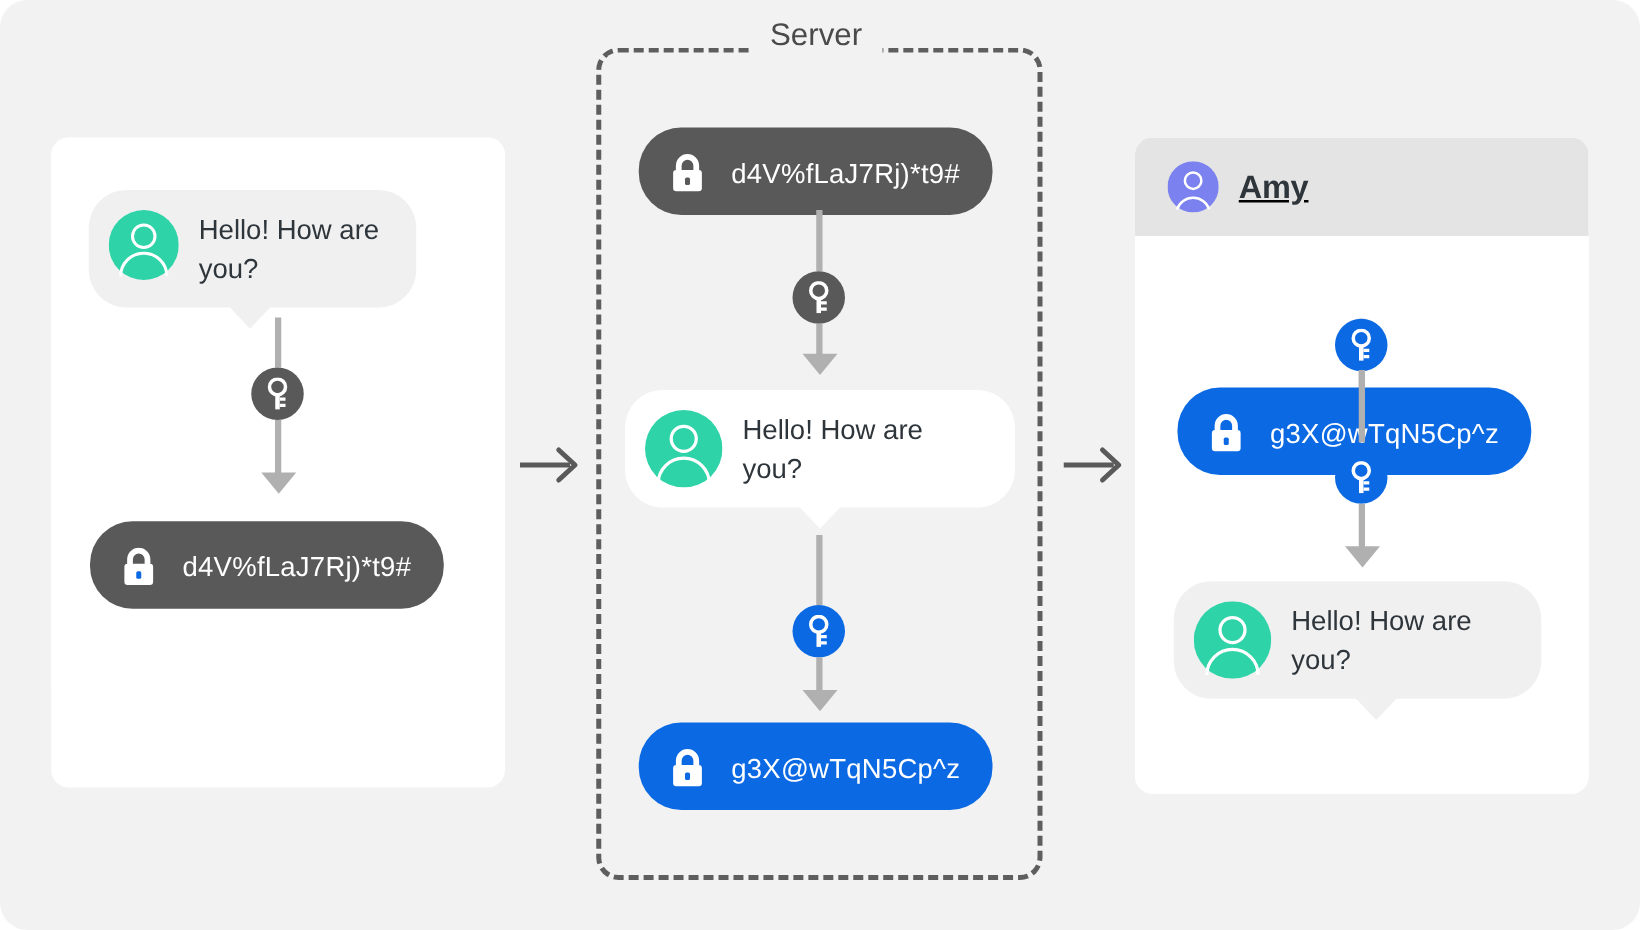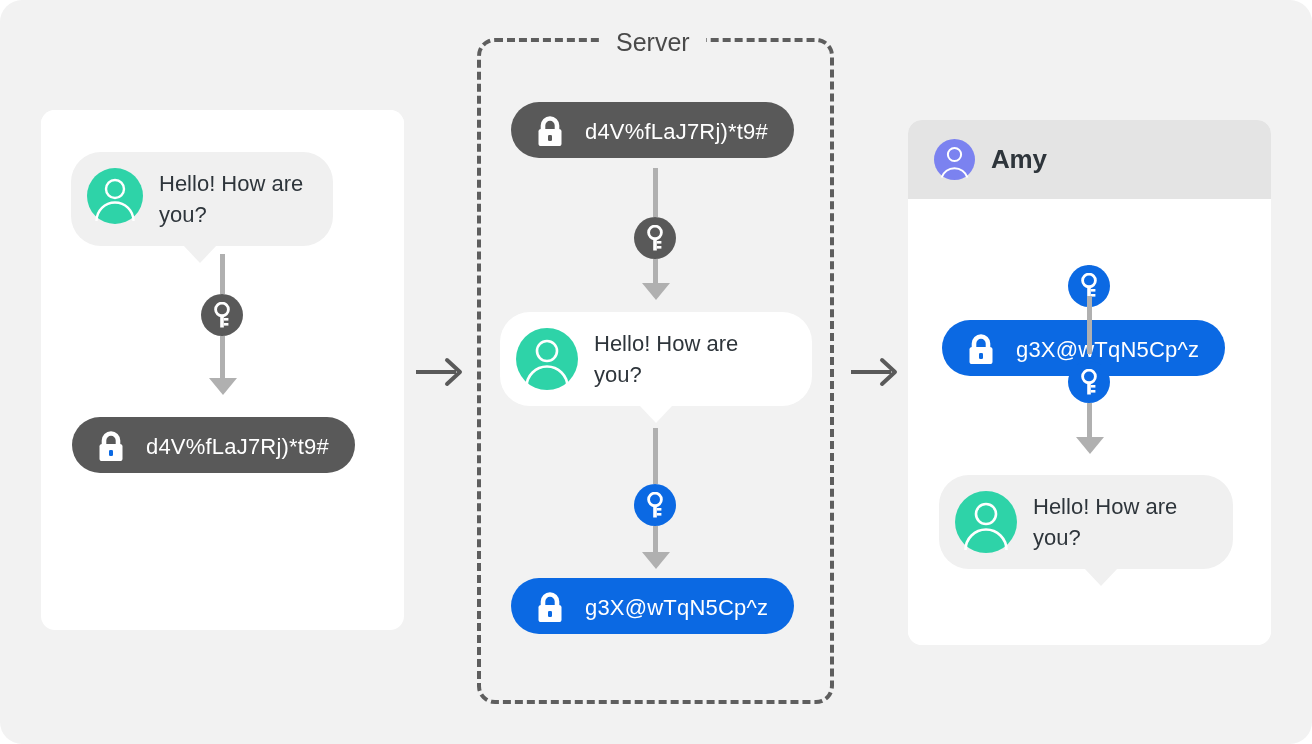--- a/index.html
+++ b/index.html
@@ -87,21 +87,21 @@
     border-right: 17px solid transparent;
   }
 
   
   .pill {
     position: absolute;
     display: flex;
     align-items: center;
     border-radius: 34px;
     padding: 4px 26px 0 24px;
-    height: 56px;
+    height: 70px;
     box-sizing: border-box;
   }
   .pill-text {
     font-size: 22px;
     color: #FFFFFF;
     margin-left: 20px;
     white-space: nowrap;
     letter-spacing: 0.2px;
   }
   .lock-icon { flex: none; width: 30px; height: 32px; display: block; }
@@ -136,21 +136,21 @@
     top: 38px;
     width: 357px;
     height: 666px;
     border: 4px dashed #5E5E5E;
     border-radius: 18px;
     box-sizing: border-box;
   }
   #server-label {
     position: absolute;
     left: 600px;
-    top: 26px;
+    top: 12px;
     padding: 0 16px;
     background: #F2F2F2;
     font-size: 25px;
     color: #4A4A4A;
     line-height: 32px;
   }
 
   
   .flow-arrow {
     position: absolute;
@@ -269,21 +269,21 @@
     <div class="pill-text">g3X@wTqN5Cp^z</div>
   </div>
 
   <div class="flow-arrow" style="left:849px; top:355px;">
     <svg viewBox="0 0 52 34" xmlns="http://www.w3.org/2000/svg">
       <path d="M2 17h40" stroke="#5A5A5A" stroke-width="4" fill="none"></path>
       <path d="M33 5l13 12-13 12" stroke="#5A5A5A" stroke-width="4" fill="none" stroke-linecap="round" stroke-linejoin="round"></path>
     </svg>
   </div>
 
-  <div class="panel" id="amy-panel" style="left:908px; top:120px; height:525px;">
+  <div class="panel" id="amy-panel" style="left:908px; top:110px; height:525px;text-decoration:underline;">
 
     <div class="panel-header">
       <div class="avatar" style="width:41px;height:41px;">
         <svg viewBox="0 0 41 41" xmlns="http://www.w3.org/2000/svg">
           <circle cx="20.5" cy="20.5" r="20.5" fill="#7B82F0"></circle>
           <circle cx="20.5" cy="15.5" r="6.6" fill="none" stroke="#FFFFFF" stroke-width="2"></circle>
           <path d="M7.6 38.5a13.6 13.6 0 0 1 25.8 0" fill="none" stroke="#FFFFFF" stroke-width="2"></path>
         </svg>
       </div>
       <div class="panel-name">Amy</div>

